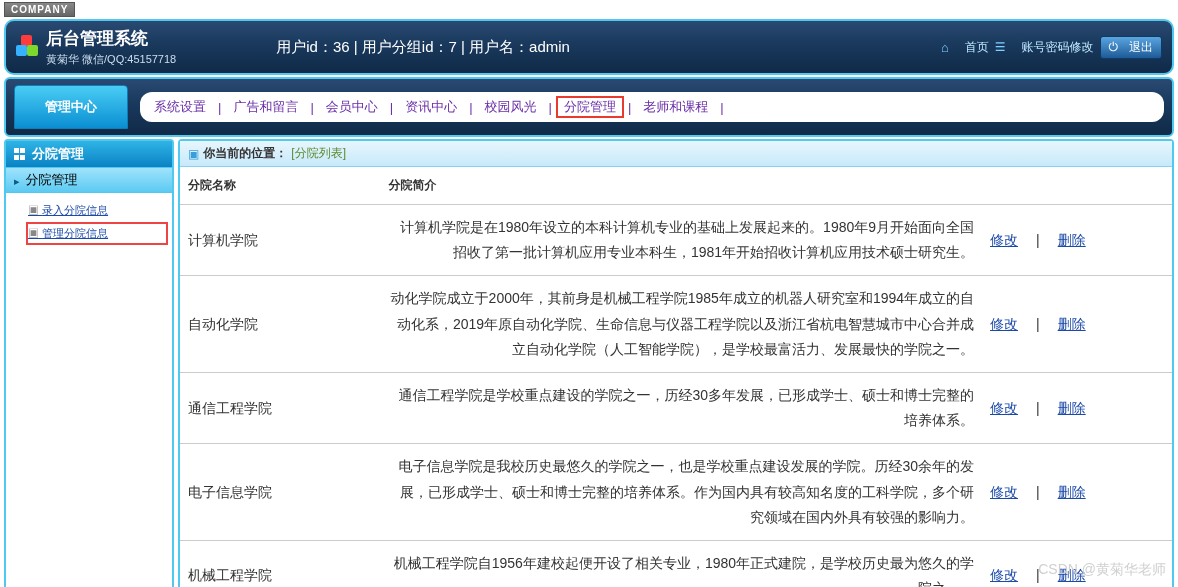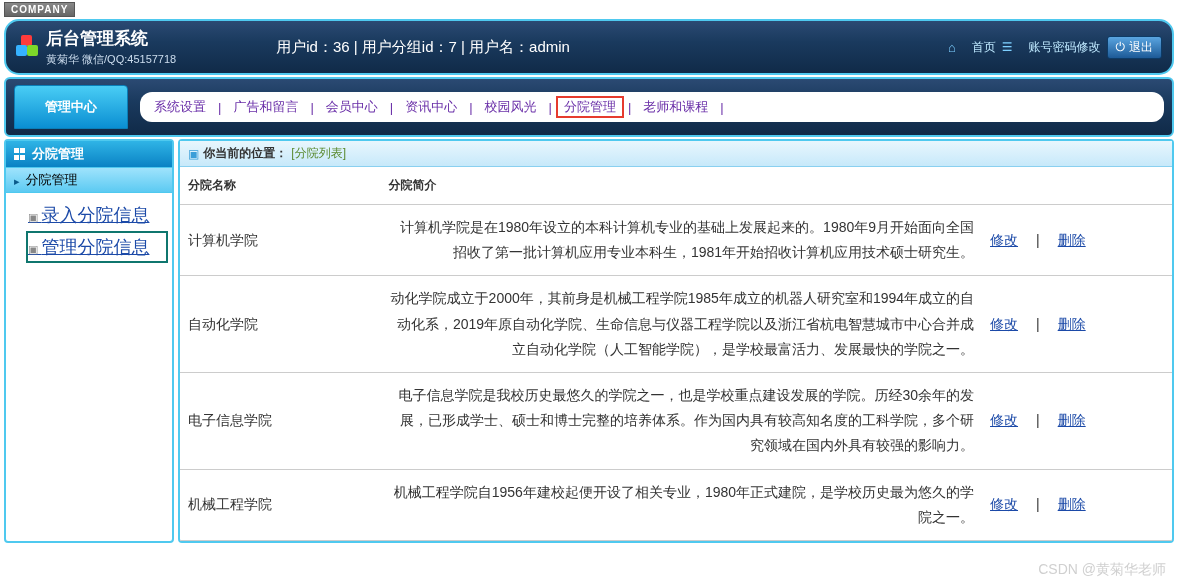--- a/index.html
+++ b/index.html
@@ -17,21 +17,21 @@
       padding: 1px 6px;
       font-size: 10px;
       font-weight: bold;
       border: 1px solid #555;
       margin: 2px 0 0 4px;
       letter-spacing: 1px;
     }
     .header {
       background: linear-gradient(#2b4a73, #1a3a5e 40%, #102a48);
       border: 2px solid #4fc9ef;
-      border-radius: 15px;
+      border-radius: 10px;
       margin: 2px 4px;
       padding: 6px 10px;
       display: flex;
       align-items: center;
       color: #fff;
       position: relative;
     }
     .logo-cube {
       width: 24px; height: 24px;
       position: relative;
@@ -63,21 +63,21 @@
     }
     .header-right a { color:#bfe9ff; text-decoration: none; display:flex; align-items:center; gap:16px;justify-content:space-between;}
     .logout-btn {
       background: linear-gradient(#5aa5e0,#1d5a97);
       border:1px solid #0d3b66;
       border-radius:3px;
       padding:2px 8px;
       color:#fff;
       cursor:pointer;
       font-size:12px;
-      display:flex;align-items:center;gap:4px;
+      display:flex;align-items:center;gap:11px;
     }
     .icon { display:inline-block; }
     .home-icon::before { content:"⌂"; font-size:13px; color:#7ed0ff;}
     .list-icon::before { content:"☰"; font-size:12px; color:#7ed0ff;}
     .power-icon::before { content:"⏻"; font-size:12px;}
 
     
     .topnav {
       border: 2px solid #4fc9ef;
       border-radius: 6px;
@@ -150,30 +150,30 @@
       font-size:13px;
       display:flex;align-items:center;gap:6px;
     }
     .side-section .arrow::before{content:"▸";color:#0a5a8a;font-size:11px;}
     .side-links { padding:6px 4px 6px 20px; }
     .side-links a {
       display:block;
       color:#1c4aa8;
       text-decoration:underline;
       padding:4px 2px;
-      font-size:18px;
+      font-size:11px;
     }
     .side-links a::before{
       content:"▣ ";
       color:#888;
       text-decoration:none;
       font-size:11px;
     }
     .side-links a.highlighted {
-      border:2px solid #0f766e;
+      border:2px solid #ef4444;
       padding:2px 0;
     }
 
     .content {
       flex:1;
       border: 2px solid #4fc9ef;
       border-radius:4px;
       background:#fff;
     }
     .breadcrumb {
@@ -315,20 +315,25 @@
             <td class="name-col">计算机学院</td>
             <td class="desc-col">计算机学院是在1980年设立的本科计算机专业的基础上发展起来的。1980年9月开始面向全国招收了第一批计算机应用专业本科生，1981年开始招收计算机应用技术硕士研究生。</td>
             <td class="action-col"><span class="action-link">修改</span><span class="action-sep">|</span><span class="action-link">删除</span></td>
           </tr>
           <tr>
             <td class="name-col">自动化学院</td>
             <td class="desc-col">动化学院成立于2000年，其前身是机械工程学院1985年成立的机器人研究室和1994年成立的自动化系，2019年原自动化学院、生命信息与仪器工程学院以及浙江省杭电智慧城市中心合并成立自动化学院（人工智能学院），是学校最富活力、发展最快的学院之一。</td>
             <td class="action-col"><span class="action-link">修改</span><span class="action-sep">|</span><span class="action-link">删除</span></td>
           </tr>
           <tr>
+            <td class="name-col">通信工程学院</td>
+            <td class="desc-col">通信工程学院是学校重点建设的学院之一，历经30多年发展，已形成学士、硕士和博士完整的培养体系。</td>
+            <td class="action-col"><span class="action-link">修改</span><span class="action-sep">|</span><span class="action-link">删除</span></td>
+          </tr>
+          <tr>
             <td class="name-col">电子信息学院</td>
             <td class="desc-col">电子信息学院是我校历史最悠久的学院之一，也是学校重点建设发展的学院。历经30余年的发展，已形成学士、硕士和博士完整的培养体系。作为国内具有较高知名度的工科学院，多个研究领域在国内外具有较强的影响力。</td>
             <td class="action-col"><span class="action-link">修改</span><span class="action-sep">|</span><span class="action-link">删除</span></td>
           </tr>
           <tr>
             <td class="name-col">机械工程学院</td>
             <td class="desc-col">机械工程学院自1956年建校起便开设了相关专业，1980年正式建院，是学校历史最为悠久的学院之一。</td>
             <td class="action-col"><span class="action-link">修改</span><span class="action-sep">|</span><span class="action-link">删除</span></td>
           </tr>
         </tbody>

